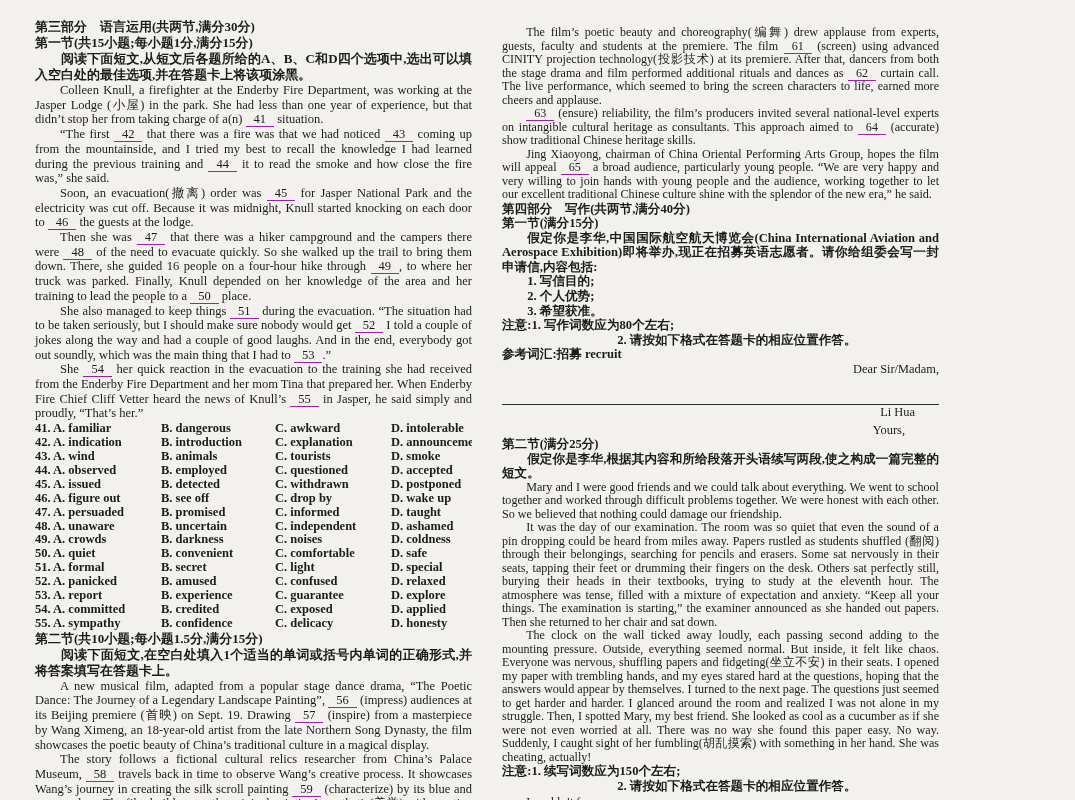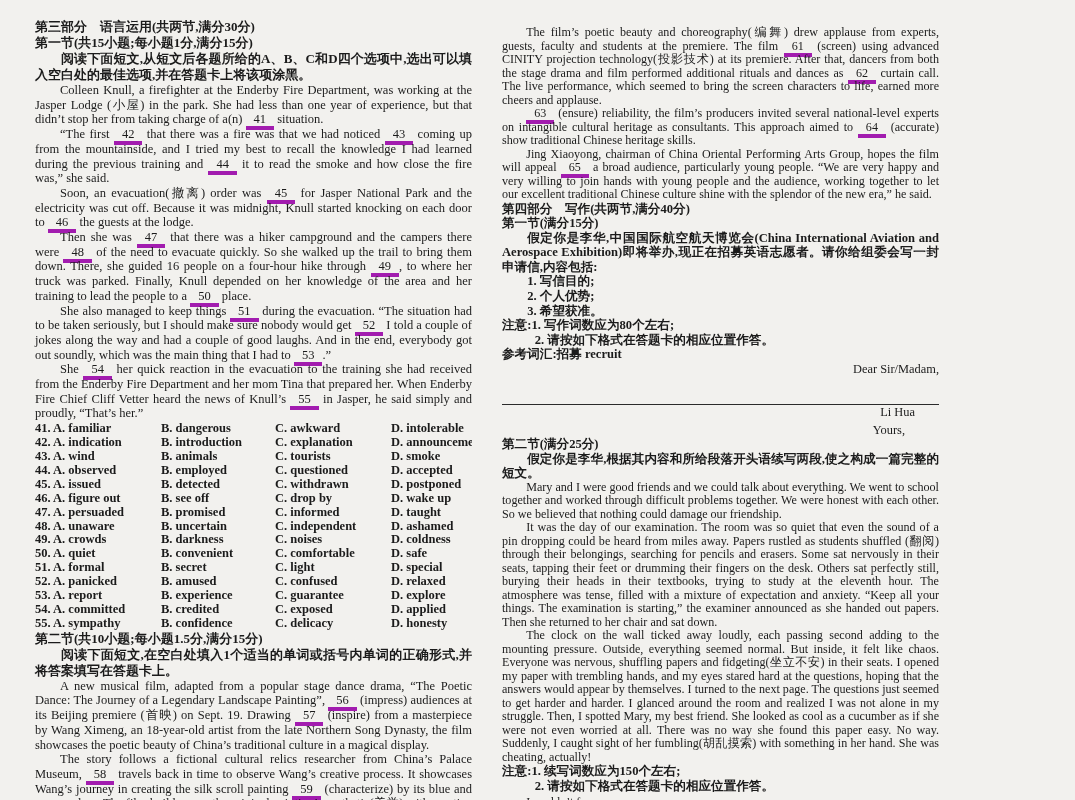--- a/index.html
+++ b/index.html
@@ -19,24 +19,24 @@
   .col-left .para{font-size:12.5px;line-height:14.7px;}
   .col-right .para{font-size:12.1px;line-height:13.5px;}
 
   
   .cn{font-weight:bold;}
   .col-left .cn{font-size:13px;line-height:16px;}
   .col-right .cn{font-size:12.6px;line-height:14.6px;}
   .head{font-size:13.6px;}
   .instr{margin:0;text-align:justify;text-indent:2em;font-weight:bold;}
   .point{margin-left:2em;}
-  .note2{margin-left:2.6em;}
-
-  
-  .blank{border-bottom:4px solid #a21caf;padding:0 8px;white-space:nowrap;}
+  .note2{margin-left:2.6em;text-align:center;}
+
+  
+  .blank{border-bottom:1px solid #a21caf;padding:0 8px;white-space:nowrap;}
 
   
   .options{margin-top:1px;}
   .opt-row{display:grid;grid-template-columns:126px 114px 116px 1fr;font-size:12.5px;line-height:13.9px;}
   .opt-cell{white-space:nowrap;overflow:hidden;font-weight:bold;}
 
   
   .salutation{font-size:12.4px;line-height:15px;text-align:right;}
   .rule{border-bottom:1.2px solid #2b2b2b;height:0;}
   .letter-rule{margin-top:27px;}

